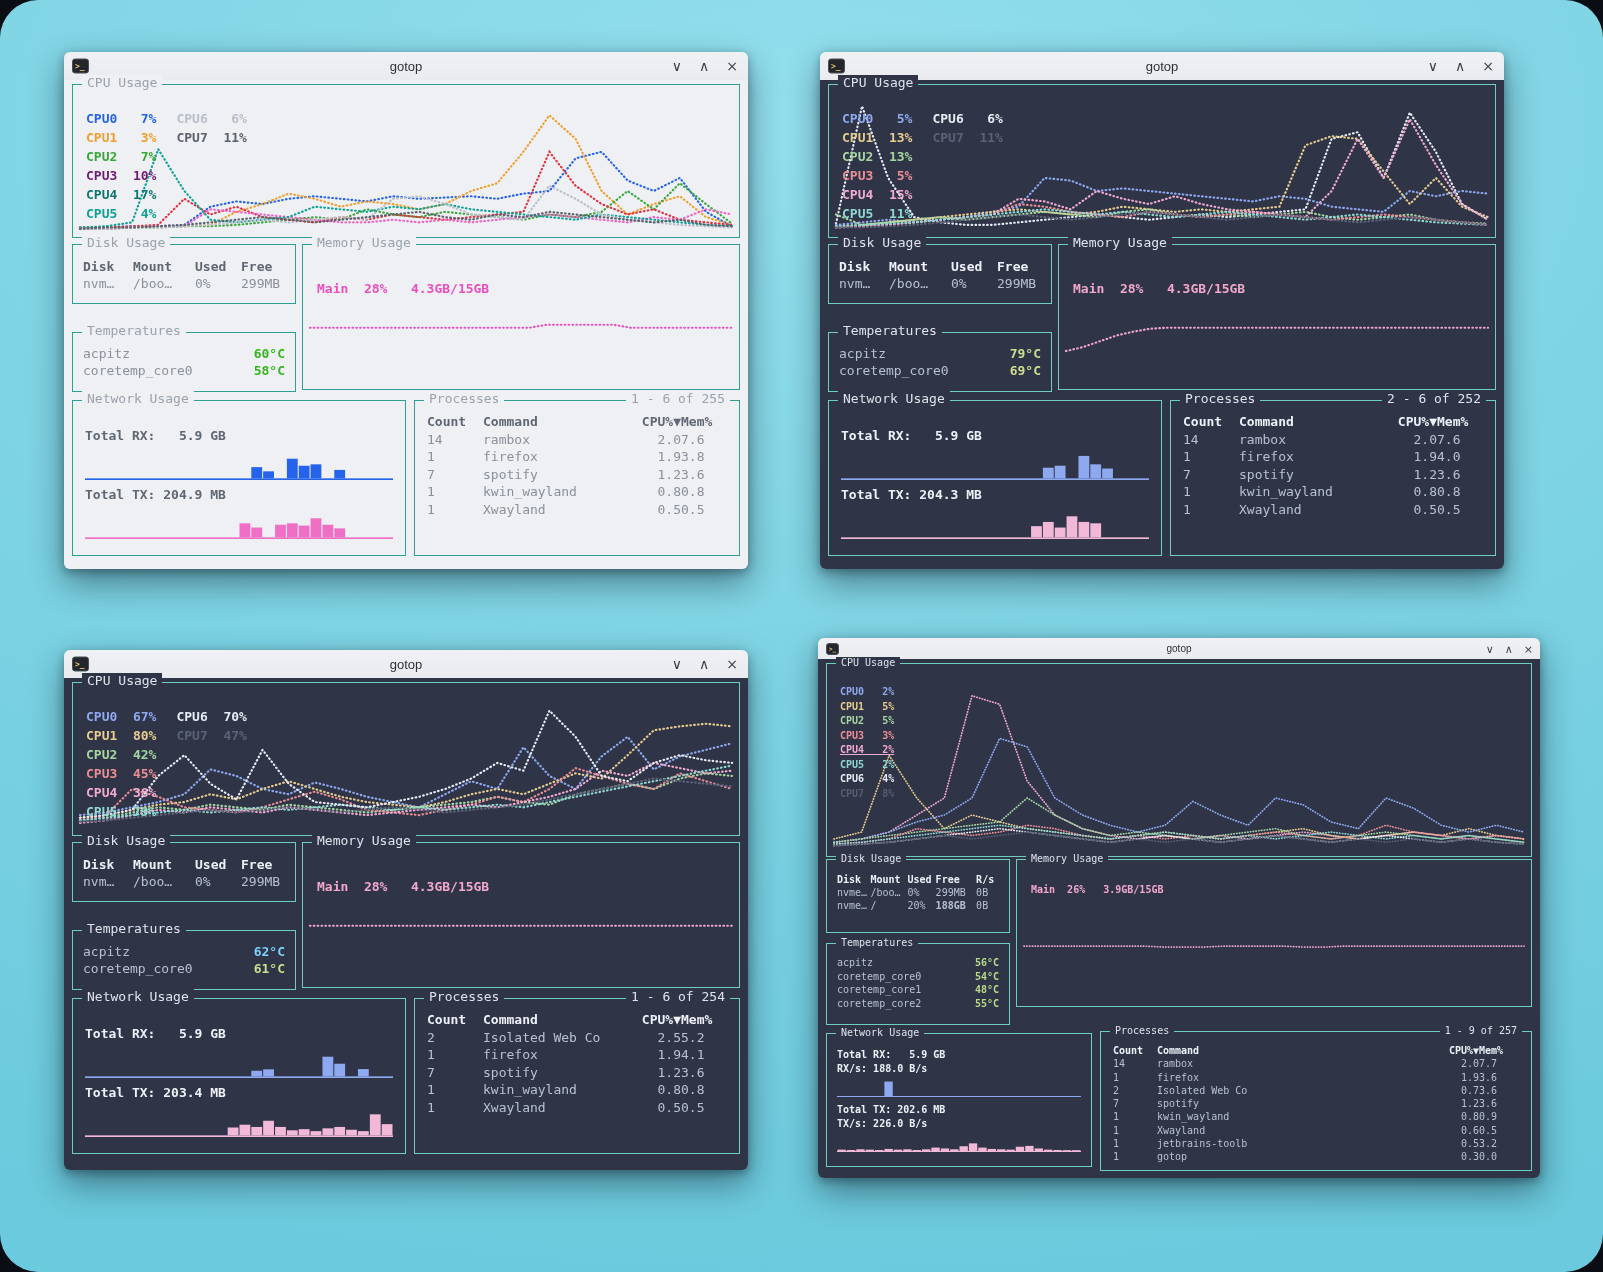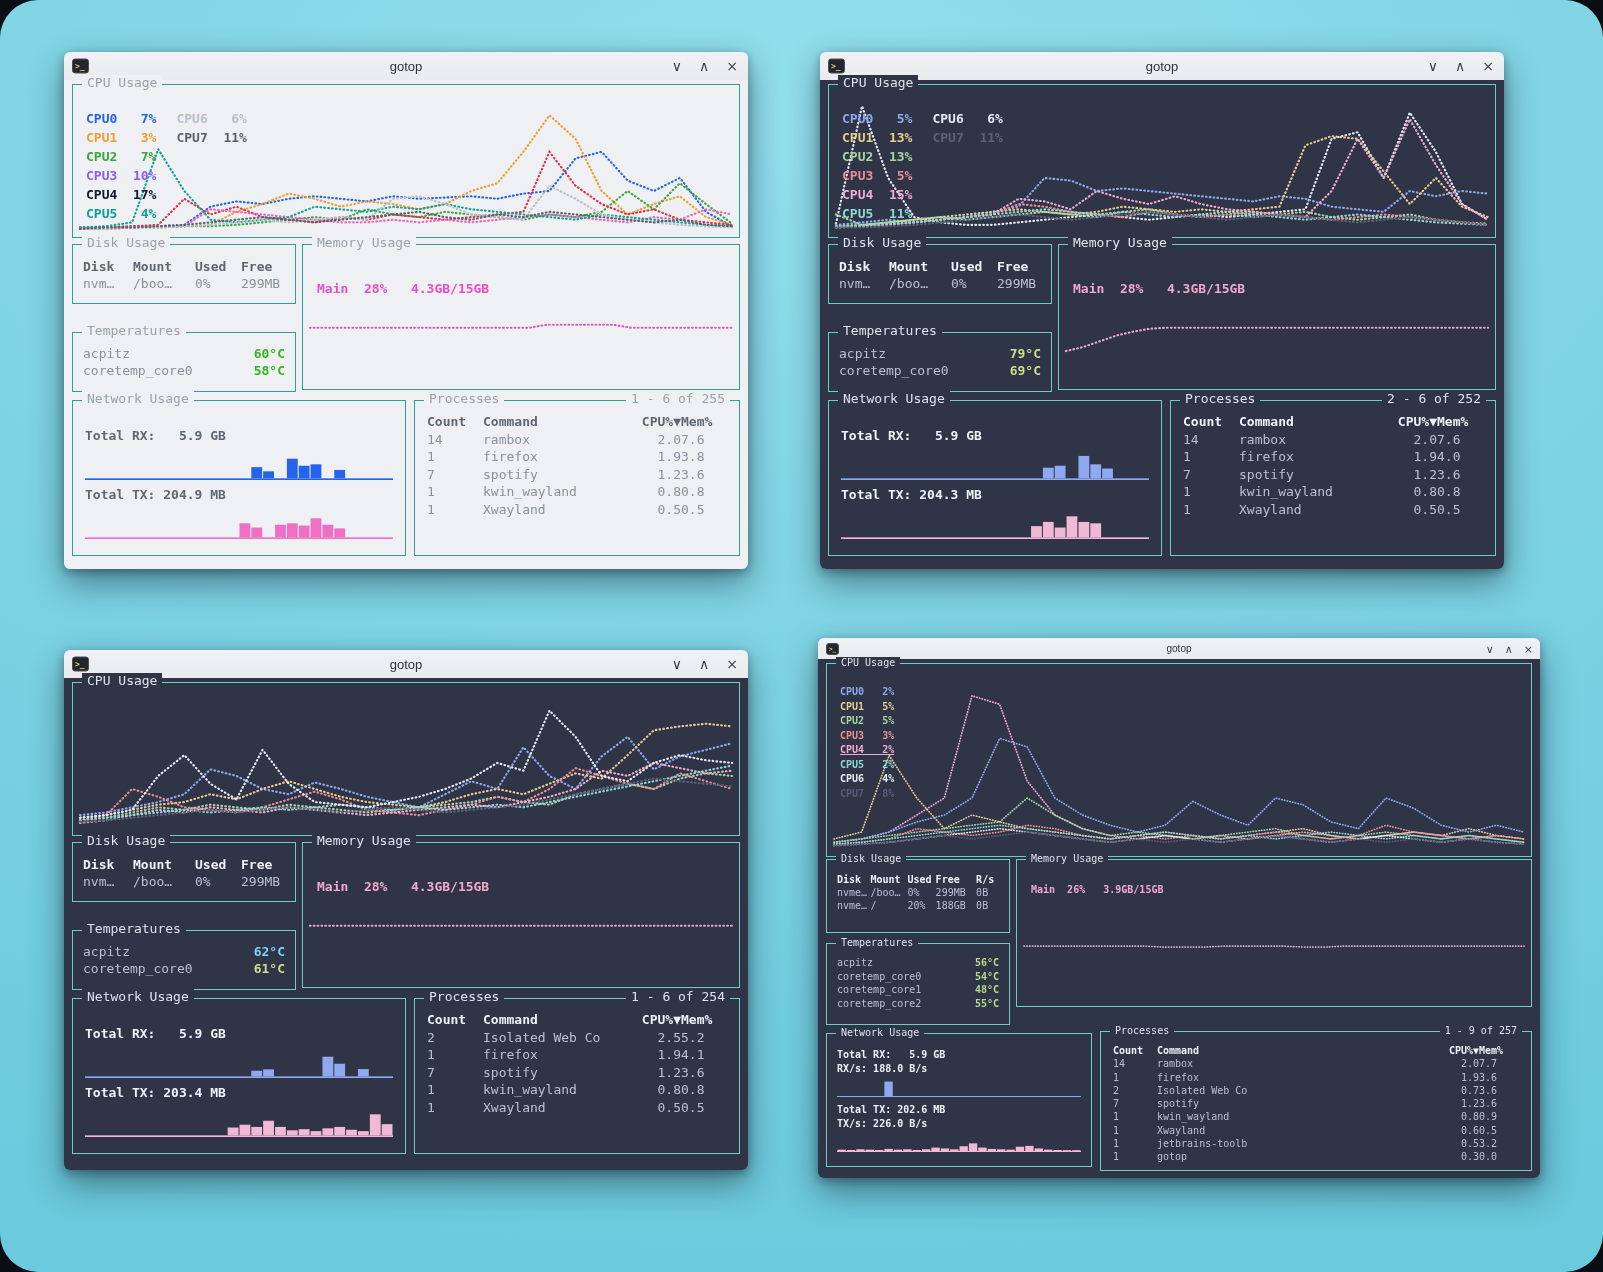--- a/index.html
+++ b/index.html
@@ -90,22 +90,22 @@
               <polyline points="6.0,145.3 32.2,145.3 58.5,144.0 84.7,142.6 111.0,115.8 137.2,131.9 163.4,123.9 189.7,134.6 215.9,137.3 242.2,140.0 268.4,134.6 294.6,137.3 320.9,131.9 347.1,134.6 373.4,137.3 399.6,134.6 425.8,131.9 452.1,129.2 478.3,67.6 504.6,102.4 530.8,121.2 557.0,131.9 583.3,126.6 609.5,137.3 635.8,140.0 662.0,142.6" fill="none" stroke="#e0313f" stroke-width="2.2" stroke-dasharray="0.6 3.3" stroke-linecap="round"></polyline>
               <polyline points="6.0,146.7 32.2,146.7 58.5,145.3 84.7,144.0 111.0,144.0 137.2,126.6 163.4,129.2 189.7,131.9 215.9,134.6 242.2,137.3 268.4,140.0 294.6,140.0 320.9,137.3 347.1,140.0 373.4,137.3 399.6,140.0 425.8,137.3 452.1,134.6 478.3,131.9 504.6,134.6 530.8,137.3 557.0,140.0 583.3,134.6 609.5,137.3 635.8,126.6 662.0,131.9" fill="none" stroke="#ef63c4" stroke-width="2.2" stroke-dasharray="0.6 3.3" stroke-linecap="round"></polyline>
               <polyline points="6.0,145.3 32.2,144.0 58.5,140.0 84.7,64.9 111.0,107.8 137.2,137.3 163.4,140.0 189.7,137.3 215.9,134.6 242.2,123.9 268.4,126.6 294.6,129.2 320.9,123.9 347.1,126.6 373.4,121.2 399.6,126.6 425.8,129.2 452.1,131.9 478.3,134.6 504.6,137.3 530.8,131.9 557.0,134.6 583.3,137.3 609.5,140.0 635.8,142.6 662.0,144.0" fill="none" stroke="#0ea296" stroke-width="2.2" stroke-dasharray="0.6 3.3" stroke-linecap="round"></polyline>
               <polyline points="6.0,146.7 32.2,146.7 58.5,145.3 84.7,145.3 111.0,144.0 137.2,142.6 163.4,140.0 189.7,137.3 215.9,140.0 242.2,137.3 268.4,134.6 294.6,137.3 320.9,115.8 347.1,113.2 373.4,121.2 399.6,131.9 425.8,134.6 452.1,137.3 478.3,102.4 504.6,115.8 530.8,131.9 557.0,137.3 583.3,140.0 609.5,142.6 635.8,144.0 662.0,145.3" fill="none" stroke="#b9bfc9" stroke-width="2.2" stroke-dasharray="0.6 3.3" stroke-linecap="round"></polyline>
               <polyline points="6.0,146.7 32.2,145.3 58.5,145.3 84.7,144.0 111.0,142.6 137.2,140.0 163.4,137.3 189.7,134.6 215.9,137.3 242.2,140.0 268.4,137.3 294.6,134.6 320.9,131.9 347.1,129.2 373.4,134.6 399.6,137.3 425.8,131.9 452.1,134.6 478.3,129.2 504.6,131.9 530.8,134.6 557.0,137.3 583.3,140.0 609.5,137.3 635.8,142.6 662.0,144.0" fill="none" stroke="#5a616c" stroke-width="2.2" stroke-dasharray="0.6 3.3" stroke-linecap="round"></polyline>
             </svg>
             <div class="legend">
               <span class="legend-item" style="color: rgb(37, 99, 235);">CPU0   7%</span>
               <span class="legend-item" style="color: rgb(240, 159, 46);">CPU1   3%</span>
               <span class="legend-item" style="color: rgb(58, 167, 58);">CPU2   7%</span>
-              <span class="legend-item" style="color: #8b5cf6;">CPU3  10%</span>
-              <span class="legend-item" style="color: #0f172a;">CPU4  17%</span>
+              <span class="legend-item" style="color: #701a75;">CPU3  10%</span>
+              <span class="legend-item" style="color: #0f766e;">CPU4  17%</span>
               <span class="legend-item" style="color: rgb(14, 162, 150);">CPU5   4%</span>
               <span class="legend-item" style="color: rgb(185, 191, 201);">CPU6   6%</span>
               <span class="legend-item" style="color: rgb(90, 97, 108);">CPU7  11%</span>
             </div>
           </div>
           <div class="panel" style="left: 8px; top: 164px; width: 224px; height: 60px;">
             <span class="ptitle">Disk Usage</span>
             <div class="tbl">
               <div class="trow hdr">
                 <span class="tc" style="width: 50px;">Disk</span>
@@ -391,20 +391,30 @@
             <svg viewBox="0 0 668 154" preserveAspectRatio="none" class="chart">
               <polyline points="6.0,134.6 32.2,131.9 58.5,126.6 84.7,121.2 111.0,113.2 137.2,87.7 163.4,94.4 189.7,107.8 215.9,113.2 242.2,101.1 268.4,107.8 294.6,115.8 320.9,121.2 347.1,126.6 373.4,113.2 399.6,99.8 425.8,107.8 452.1,64.9 478.3,94.4 504.6,107.8 530.8,74.3 557.0,54.2 583.3,87.7 609.5,74.3 635.8,67.6 662.0,60.9" fill="none" stroke="#8ea9f0" stroke-width="2.2" stroke-dasharray="0.6 3.3" stroke-linecap="round"></polyline>
               <polyline points="6.0,137.3 32.2,134.6 58.5,129.2 84.7,123.9 111.0,121.2 137.2,113.2 163.4,118.5 189.7,107.8 215.9,99.8 242.2,107.8 268.4,115.8 294.6,121.2 320.9,123.9 347.1,126.6 373.4,121.2 399.6,113.2 425.8,107.8 452.1,113.2 478.3,102.4 504.6,91.7 530.8,97.1 557.0,73.0 583.3,47.5 609.5,43.5 635.8,40.8 662.0,43.5" fill="none" stroke="#e6cc8e" stroke-width="2.2" stroke-dasharray="0.6 3.3" stroke-linecap="round"></polyline>
               <polyline points="6.0,140.0 32.2,137.3 58.5,131.9 84.7,126.6 111.0,129.2 137.2,123.9 163.4,126.6 189.7,129.2 215.9,123.9 242.2,126.6 268.4,129.2 294.6,131.9 320.9,129.2 347.1,126.6 373.4,123.9 399.6,121.2 425.8,115.8 452.1,121.2 478.3,123.9 504.6,113.2 530.8,107.8 557.0,102.4 583.3,107.8 609.5,97.1 635.8,91.7 662.0,94.4" fill="none" stroke="#a5d6a0" stroke-width="2.2" stroke-dasharray="0.6 3.3" stroke-linecap="round"></polyline>
               <polyline points="6.0,140.0 32.2,134.6 58.5,107.8 84.7,115.8 111.0,126.6 137.2,129.2 163.4,131.9 189.7,126.6 215.9,118.5 242.2,110.5 268.4,118.5 294.6,129.2 320.9,131.9 347.1,134.6 373.4,129.2 399.6,123.9 425.8,115.8 452.1,121.2 478.3,107.8 504.6,86.4 530.8,94.4 557.0,102.4 583.3,107.8 609.5,91.7 635.8,99.8 662.0,107.8" fill="none" stroke="#ea8e96" stroke-width="2.2" stroke-dasharray="0.6 3.3" stroke-linecap="round"></polyline>
               <polyline points="6.0,142.6 32.2,140.0 58.5,134.6 84.7,129.2 111.0,131.9 137.2,126.6 163.4,129.2 189.7,131.9 215.9,126.6 242.2,129.2 268.4,131.9 294.6,134.6 320.9,131.9 347.1,129.2 373.4,126.6 399.6,123.9 425.8,126.6 452.1,121.2 478.3,115.8 504.6,107.8 530.8,89.0 557.0,94.4 583.3,81.0 609.5,86.4 635.8,91.7 662.0,89.0" fill="none" stroke="#f2abd0" stroke-width="2.2" stroke-dasharray="0.6 3.3" stroke-linecap="round"></polyline>
               <polyline points="6.0,140.0 32.2,137.3 58.5,134.6 84.7,131.9 111.0,129.2 137.2,131.9 163.4,129.2 189.7,126.6 215.9,129.2 242.2,126.6 268.4,123.9 294.6,126.6 320.9,129.2 347.1,126.6 373.4,129.2 399.6,126.6 425.8,123.9 452.1,126.6 478.3,121.2 504.6,115.8 530.8,110.5 557.0,105.1 583.3,99.8 609.5,94.4 635.8,89.0 662.0,83.7" fill="none" stroke="#8ed8d2" stroke-width="2.2" stroke-dasharray="0.6 3.3" stroke-linecap="round"></polyline>
               <polyline points="6.0,137.3 32.2,134.6 58.5,129.2 84.7,94.4 111.0,73.0 137.2,102.4 163.4,118.5 189.7,67.6 215.9,102.4 242.2,121.2 268.4,123.9 294.6,126.6 320.9,121.2 347.1,115.8 373.4,107.8 399.6,97.1 425.8,81.0 452.1,89.0 478.3,27.4 504.6,54.2 530.8,94.4 557.0,99.8 583.3,81.0 609.5,73.0 635.8,78.3 662.0,81.0" fill="none" stroke="#e8ecf4" stroke-width="2.2" stroke-dasharray="0.6 3.3" stroke-linecap="round"></polyline>
               <polyline points="6.0,141.3 32.2,140.0 58.5,137.3 84.7,134.6 111.0,131.9 137.2,129.2 163.4,131.9 189.7,129.2 215.9,126.6 242.2,129.2 268.4,131.9 294.6,129.2 320.9,126.6 347.1,129.2 373.4,131.9 399.6,129.2 425.8,126.6 452.1,123.9 478.3,118.5 504.6,113.2 530.8,107.8 557.0,102.4 583.3,97.1 609.5,99.8 635.8,102.4 662.0,105.1" fill="none" stroke="#5b6278" stroke-width="2.2" stroke-dasharray="0.6 3.3" stroke-linecap="round"></polyline>
             </svg>
+            <div class="legend">
+              <span class="legend-item" style="color: rgb(142, 169, 240);">CPU0  67%</span>
+              <span class="legend-item" style="color: rgb(230, 204, 142);">CPU1  80%</span>
+              <span class="legend-item" style="color: rgb(165, 214, 160);">CPU2  42%</span>
+              <span class="legend-item" style="color: rgb(234, 142, 150);">CPU3  45%</span>
+              <span class="legend-item" style="color: rgb(242, 171, 208);">CPU4  38%</span>
+              <span class="legend-item" style="color: rgb(142, 216, 210);">CPU5  79%</span>
+              <span class="legend-item" style="color: rgb(232, 236, 244);">CPU6  70%</span>
+              <span class="legend-item" style="color: rgb(91, 98, 120);">CPU7  47%</span>
+            </div>
           </div>
           <div class="panel" style="left: 8px; top: 164px; width: 224px; height: 60px;">
             <span class="ptitle">Disk Usage</span>
             <div class="tbl">
               <div class="trow hdr">
                 <span class="tc" style="width: 50px;">Disk</span>
                 <span class="tc" style="width: 62px;">Mount</span>
                 <span class="tc" style="width: 46px;">Used</span>
                 <span class="tc" style="flex: 1 1 0%;">Free</span>
               </div>
@@ -574,21 +584,21 @@
                 <span class="tc" style="width: 42px;">/boo…</span>
                 <span class="tc" style="width: 32px;">0%</span>
                 <span class="tc" style="width: 46px;">299MB</span>
                 <span class="tc" style="width: 26px;">0B</span>
                 <span class="tc" style="flex: 1 1 0%;">0B</span>
               </div>
               <div class="trow">
                 <span class="tc" style="width: 38px;">nvme…</span>
                 <span class="tc" style="width: 42px;">/</span>
                 <span class="tc" style="width: 32px;">20%</span>
-                <span class="tc" style="width: 46px;">188GB</span>
+                <span class="tc" style="width: 46px; font-weight: bold;">188GB</span>
                 <span class="tc" style="width: 26px;">0B</span>
                 <span class="tc" style="flex: 1 1 0%;">208KB</span>
               </div>
             </div>
           </div>
           <div class="panel" style="left: 198px; top: 200px; width: 516px; height: 148px;">
             <span class="ptitle">Memory Usage</span>
             <div class="mem-body">
               <svg viewBox="0 0 516 148" preserveAspectRatio="none" class="chart">
                 <polyline points="6.0,87.5 26.2,87.5 46.3,87.5 66.5,87.5 86.6,87.5 106.8,87.5 127.0,87.5 147.1,88.5 167.3,88.5 187.4,88.5 207.6,87.5 227.8,87.5 247.9,87.5 268.1,87.5 288.2,88.5 308.4,88.5 328.6,87.5 348.7,87.5 368.9,87.5 389.0,87.5 409.2,87.5 429.4,87.5 449.5,87.5 469.7,87.5 489.8,87.5 510.0,87.5" fill="none" stroke="#f2a8cc" stroke-width="1.7" stroke-dasharray="0.4 2.4" stroke-linecap="round"></polyline>

